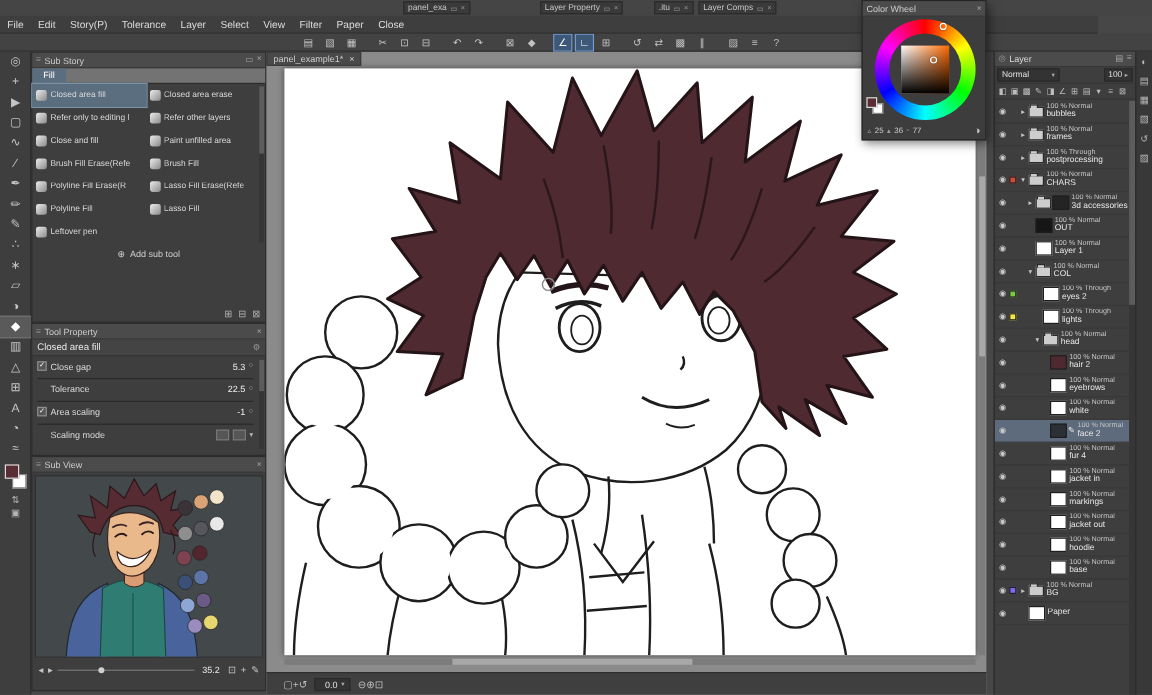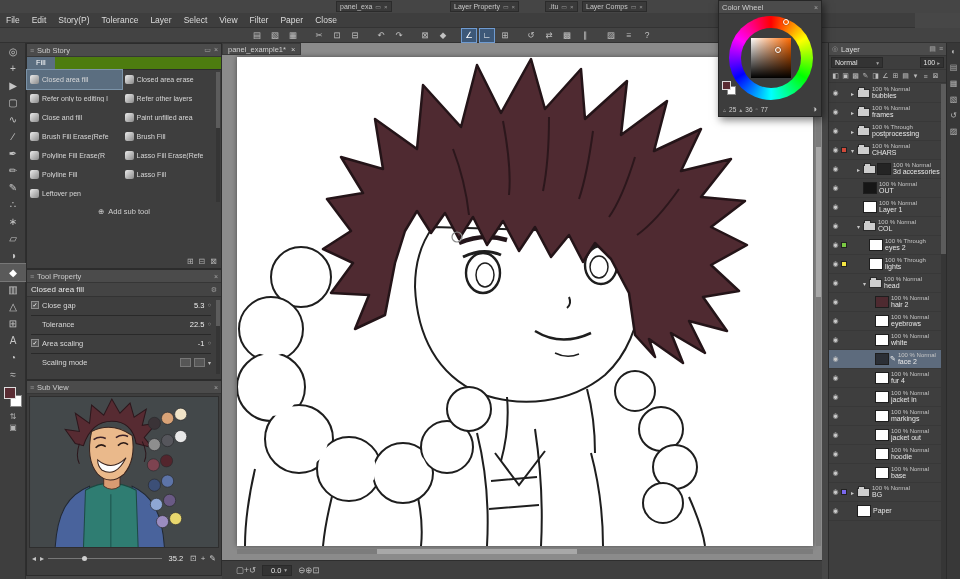--- a/index.html
+++ b/index.html
@@ -39,21 +39,21 @@
 
   
   .panel{position:absolute;background:#3e3e3e;border:1px solid #2c2c2c}
   .panel-title{height:13px;background:#4b4b4b;border-bottom:1px solid #363636;display:flex;
     align-items:center;gap:3px;padding:0 3px;font-size:7.5px;color:#cccccc}
   .pt-ico{font-size:7px;color:#999}
   .pt-btns{margin-left:auto;display:flex;gap:3px;font-size:7px;color:#a5a5a5;cursor:pointer}
 
   
   #subtool-panel{left:26px;top:43px;width:196px;height:226px}
-  #subtool-tabs{height:13px;background:#4d7c0f;display:flex;border-bottom:1px solid #2c2c2c}
+  #subtool-tabs{height:13px;background:#737373;display:flex;border-bottom:1px solid #2c2c2c}
   #fill-tab{background:#5b6e80;color:#fff;font-size:7.5px;padding:1px 9px;cursor:pointer}
   #subtool-grid{display:grid;grid-template-columns:1fr 1fr;grid-auto-rows:19px;margin-right:5px}
   .st-item{display:flex;align-items:center;gap:3px;padding-left:3px;font-size:7px;color:#d8d8d8;
     overflow:hidden;white-space:nowrap;cursor:pointer}
   .st-item.selected{background:#5b6e80;outline:1px solid #7b93a8}
   .st-chip{flex:0 0 9px;width:9px;height:9px;border-radius:2px;background:linear-gradient(135deg,#ececec,#8a8a8a)}
   .st-label{overflow:hidden;text-overflow:ellipsis}
   #addsubtool{height:16px;display:flex;align-items:center;justify-content:center;gap:4px;
     font-size:7.5px;color:#cfcfcf;cursor:pointer}
   #subtool-scroll{position:absolute;right:1px;top:28px;width:4px;height:130px;background:#353535}

